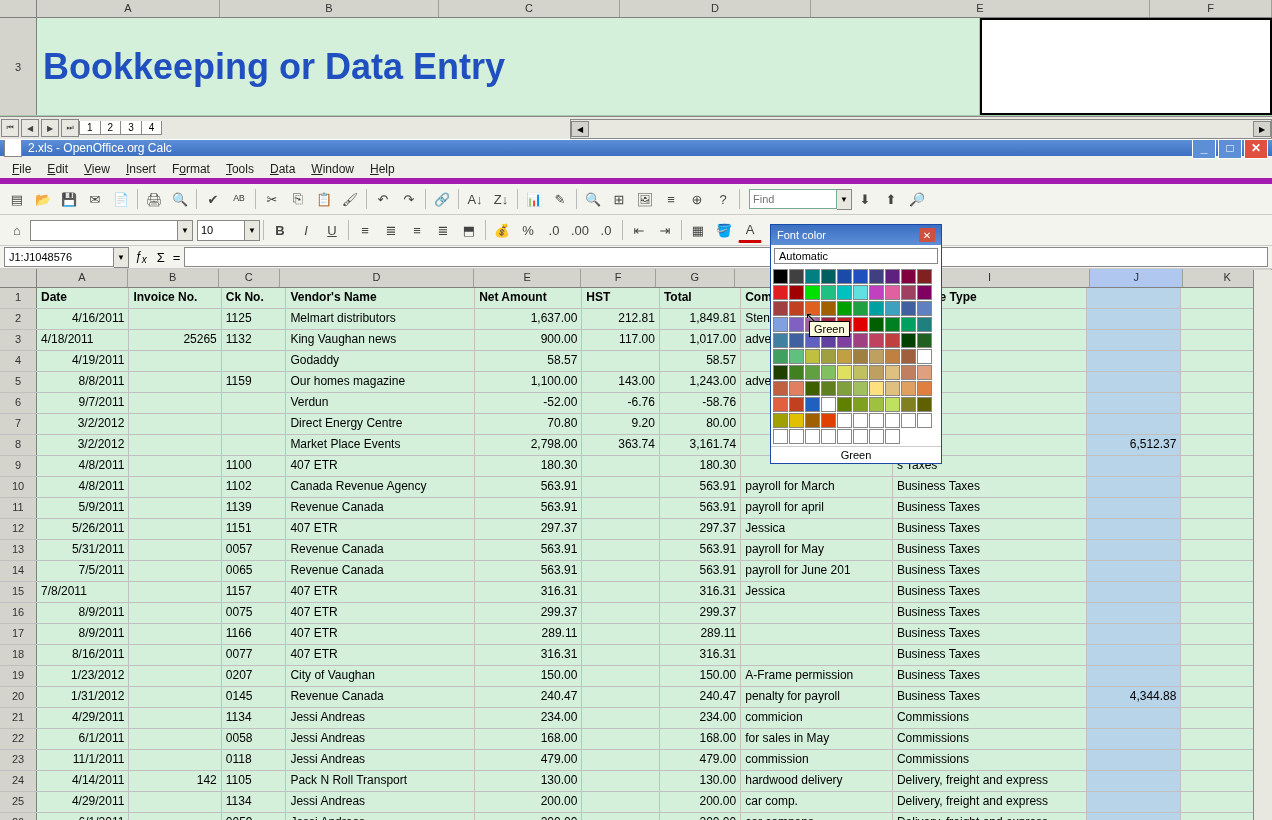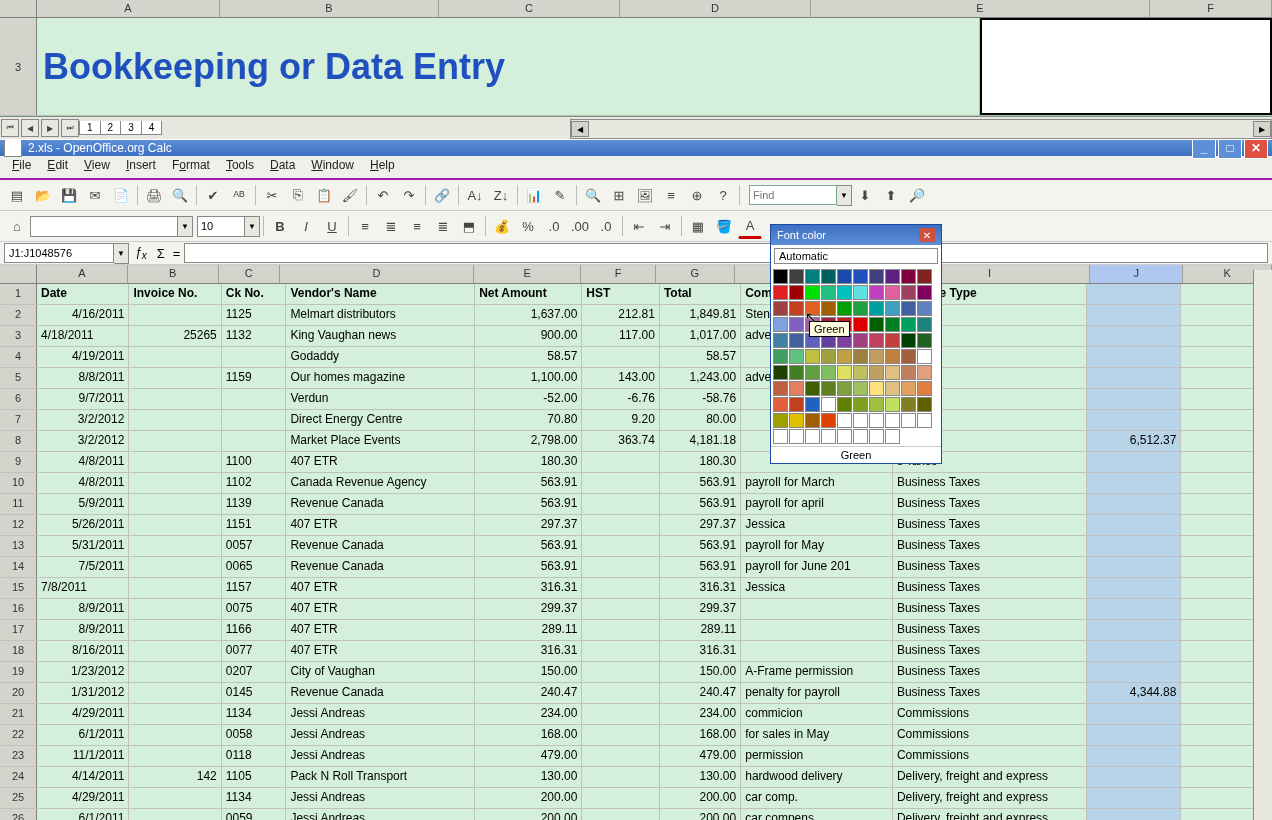--- a/index.html
+++ b/index.html
@@ -20,21 +20,21 @@
 .sc-arrow{width:16px;height:14px;background:#d4d4cc;border:1px solid #888;font-size:8px;display:flex;align-items:center;justify-content:center}
 
 
 .titlebar{height:16px;background:linear-gradient(#5d8fd8,#3b6fc0);display:flex;align-items:center;color:#fff;font-size:12px;padding:0 4px}
 .title-icon{width:16px;height:16px;background:#fff;margin-right:6px;border:1px solid #888}
 .win-btns{margin-left:auto;display:flex}
 .win-btn{width:22px;height:20px;margin-left:2px;display:flex;align-items:center;justify-content:center;font-size:12px;font-weight:bold;border:1px solid #fff;background:#5c8fd6}
 .win-btn.close{background:#e05040;color:#fff}
 
 
-.menubar{height:22px;background:#f0f0ea;display:flex;align-items:flex-start;padding:0 4px;border-bottom:2px solid #a21caf}
+.menubar{height:22px;background:#f0f0ea;display:flex;align-items:flex-end;padding:0 4px;border-bottom:6px solid #a21caf}
 .menu{padding:2px 8px;font-size:12px;color:#222}
 .menu u{text-decoration:underline}
 
 
 .toolbar{height:30px;background:#f4f4ee;border-bottom:1px solid #ccc;display:flex;align-items:center;padding:0 4px;position:relative}
 .tbtn{width:22px;height:22px;margin:0 1px;border:1px solid transparent;display:flex;align-items:center;justify-content:center;font-size:13px;color:#444;border-radius:2px}
 .sep{width:1px;height:20px;background:#bbb;margin:0 3px}
 .find-box{width:80px;height:18px;border:1px solid #7a9;font-size:11px;padding:0 3px;color:#888;margin-left:6px}
 .font-box{width:140px;height:19px;border:1px solid #888;font-size:11px;padding:0 3px;background:#fff}
 .size-box{width:40px;height:19px;border:1px solid #888;font-size:11px;padding:0 3px;background:#fff;margin-left:4px}
@@ -333,21 +333,21 @@
         <div class="cell col-K"></div>
       </div>
       <div class="row">
         <div class="rh">8</div>
         <div class="cell col-A" style="text-align: right;">3/2/2012</div>
         <div class="cell col-B num"></div>
         <div class="cell col-C"></div>
         <div class="cell col-D">Market Place Events</div>
         <div class="cell col-E num">2,798.00</div>
         <div class="cell col-F num">363.74</div>
-        <div class="cell col-G num">4,181.18</div>
+        <div class="cell col-G num">3,161.74</div>
         <div class="cell col-H"></div>
         <div class="cell col-I">ng</div>
         <div class="cell col-J num sel">6,512.37</div>
         <div class="cell col-K"></div>
       </div>
       <div class="row">
         <div class="rh">9</div>
         <div class="cell col-A" style="text-align: right;">4/8/2011</div>
         <div class="cell col-B num"></div>
         <div class="cell col-C">1100</div>
@@ -544,21 +544,21 @@
       </div>
       <div class="row">
         <div class="rh">23</div>
         <div class="cell col-A" style="text-align: right;">11/1/2011</div>
         <div class="cell col-B num"></div>
         <div class="cell col-C">0118</div>
         <div class="cell col-D">Jessi Andreas</div>
         <div class="cell col-E num">479.00</div>
         <div class="cell col-F num"></div>
         <div class="cell col-G num">479.00</div>
-        <div class="cell col-H">permission</div>
+        <div class="cell col-H">commission</div>
         <div class="cell col-I">Commissions</div>
         <div class="cell col-J num sel"></div>
         <div class="cell col-K"></div>
       </div>
       <div class="row">
         <div class="rh">24</div>
         <div class="cell col-A" style="text-align: right;">4/14/2011</div>
         <div class="cell col-B num">142</div>
         <div class="cell col-C">1105</div>
         <div class="cell col-D">Pack N Roll Transport</div>

